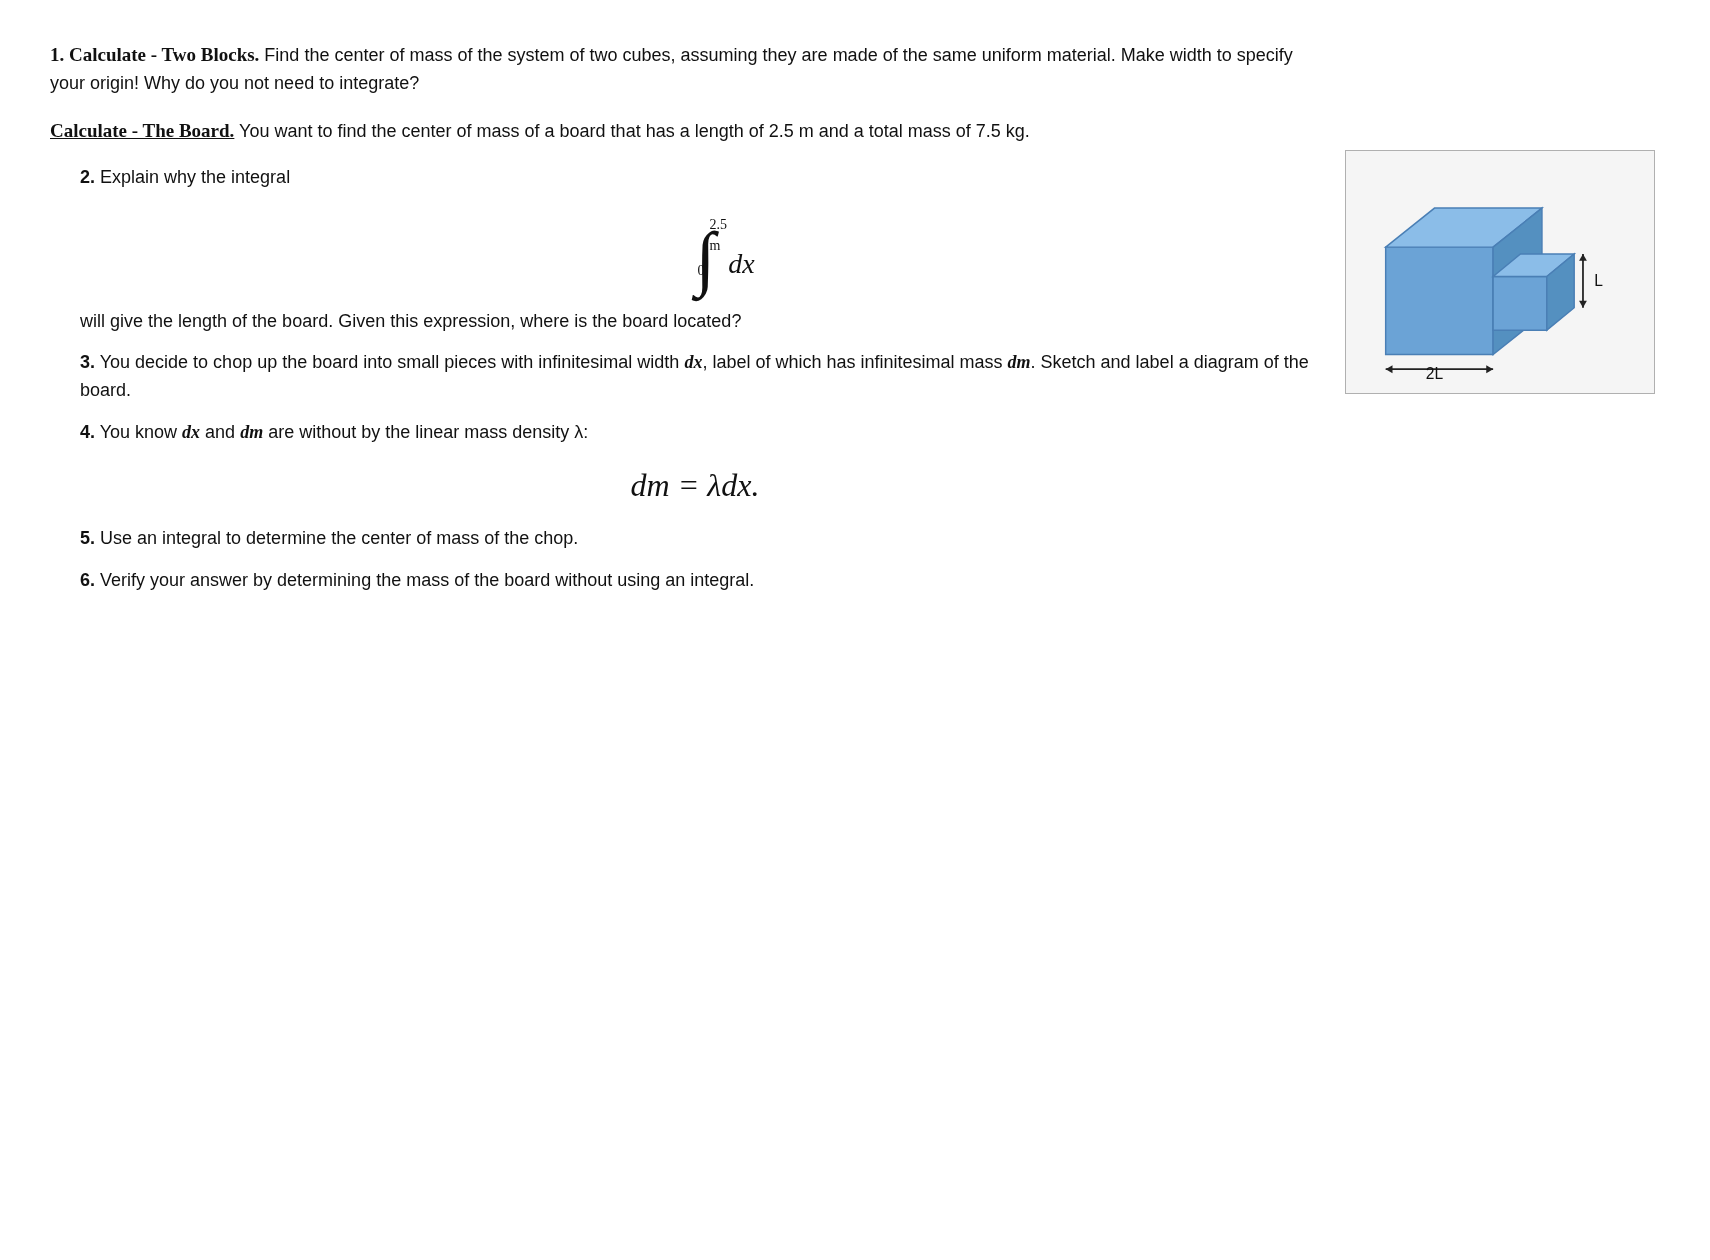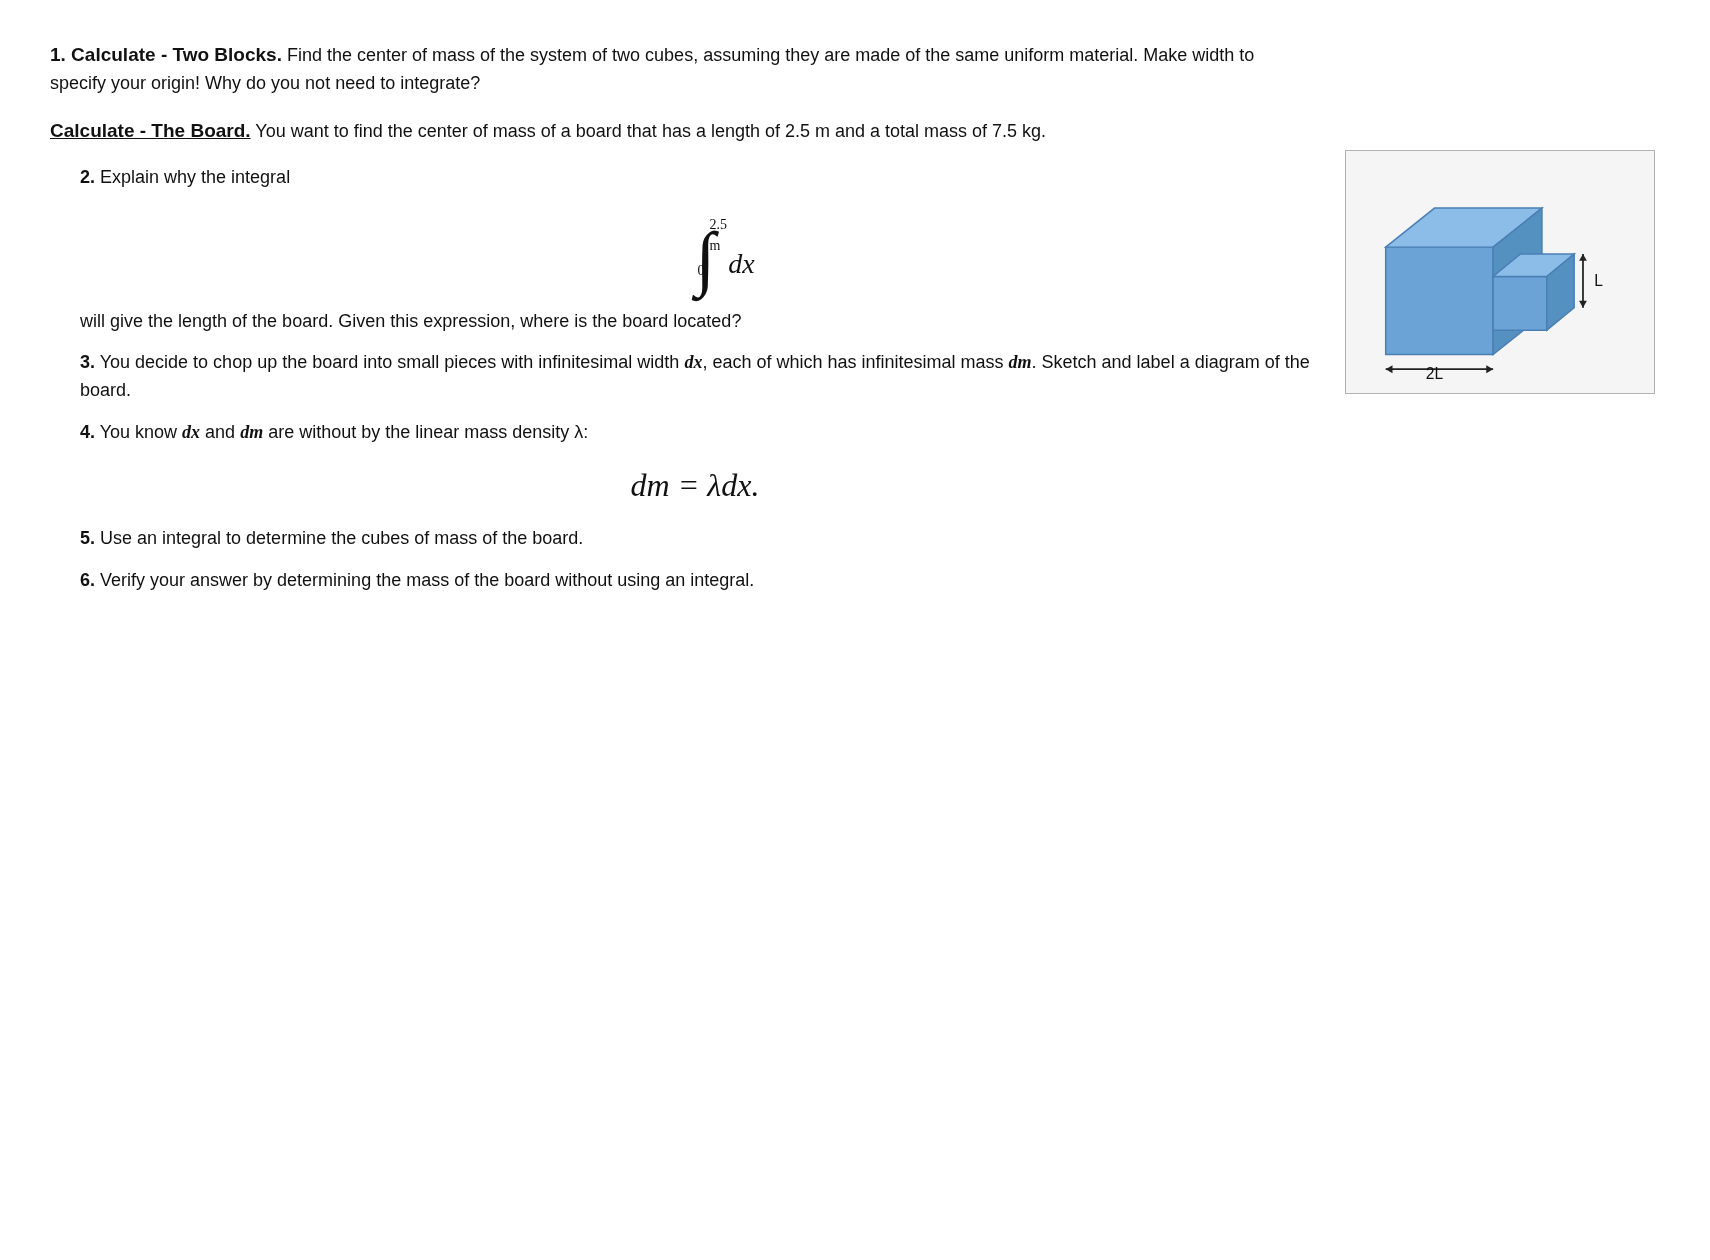--- a/index.html
+++ b/index.html
@@ -33,21 +33,21 @@
       padding-top: 110px;
     }
 
     .problem-title {
       margin-bottom: 18px;
       line-height: 1.5;
     }
 
     .problem-title-bold {
       font-weight: bold;
-      font-family: Liberation Sans, sans-serif;
+      font-family: Liberation Serif, serif;
       font-size: 19px;
     }
 
     .section-block {
       margin-bottom: 18px;
       line-height: 1.55;
       font-family: Arial, sans-serif;
       font-size: 18px;
     }
 
@@ -156,34 +156,34 @@
           <span class="integral-integrand">
             &nbsp;<span>dx</span>
           </span>
         </div>
       </div>
 
       <span>will give the length of the board. Given this expression, where is the board located?</span>
     </div>
 
     <div class="numbered-item">
-      <span class="item-num">3.</span><span> You decide to chop up the board into small pieces with infinitesimal width </span><span class="bold-italic">dx</span><span>, each of which has infinitesimal mass </span><span class="bold-italic">dm</span><span>. Sketch and label a diagram of the board.</span>
+      <span class="item-num">3.</span><span> You decide to chop up the board into small pieces with infinitesimal width </span><span class="bold-italic">dx</span><span>, label of which has infinitesimal mass </span><span class="bold-italic">dm</span><span>. Sketch and label a diagram of the board.</span>
     </div>
 
     <div class="numbered-item">
       <span class="item-num">4.</span><span> You know </span><span class="bold-italic">dx</span><span> and </span><span class="bold-italic">dm</span><span> are without by the linear mass density λ:</span>
 
       <div class="dm-equation">
         <span>dm = λdx.</span>
       </div>
 
     </div>
 
     <div class="numbered-item">
-      <span class="item-num">5.</span><span> Use an integral to determine the cubes of mass of the board.</span>
+      <span class="item-num">5.</span><span> Use an integral to determine the center of mass of the chop.</span>
     </div>
 
     <div class="numbered-item">
       <span class="item-num">6.</span><span> Verify your answer by determining the mass of the board without using an integral.</span>
     </div>
 
   </div>
 
   <div class="diagram-area">
     <div class="diagram-box">

